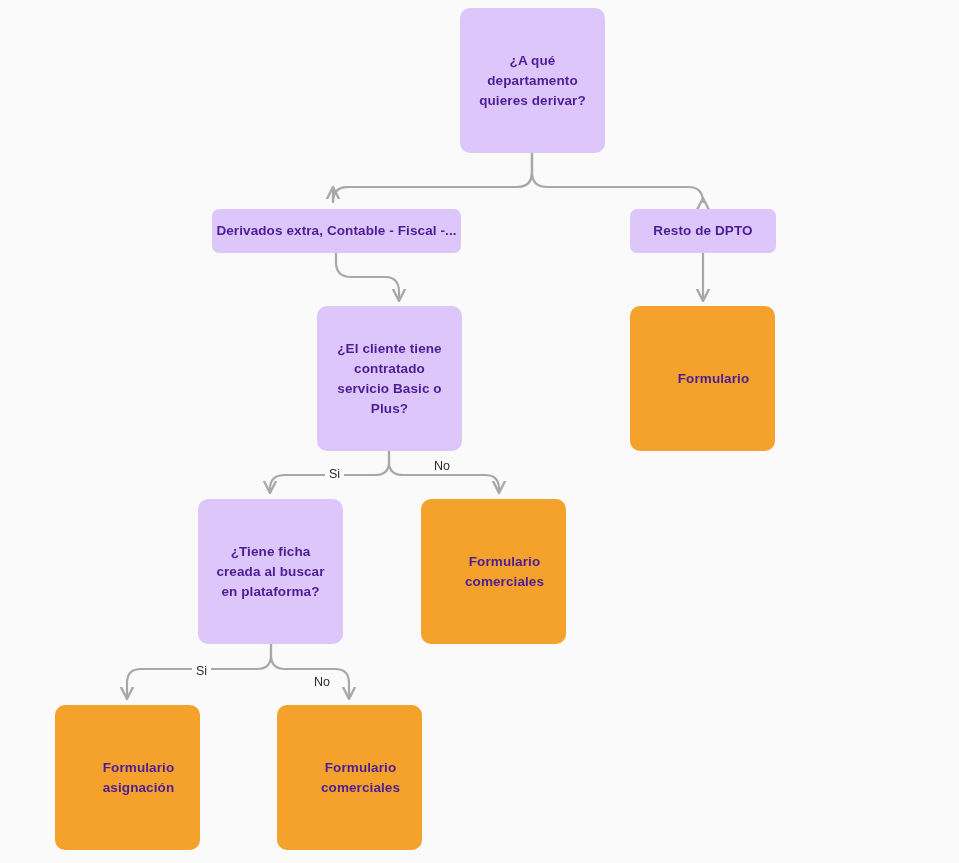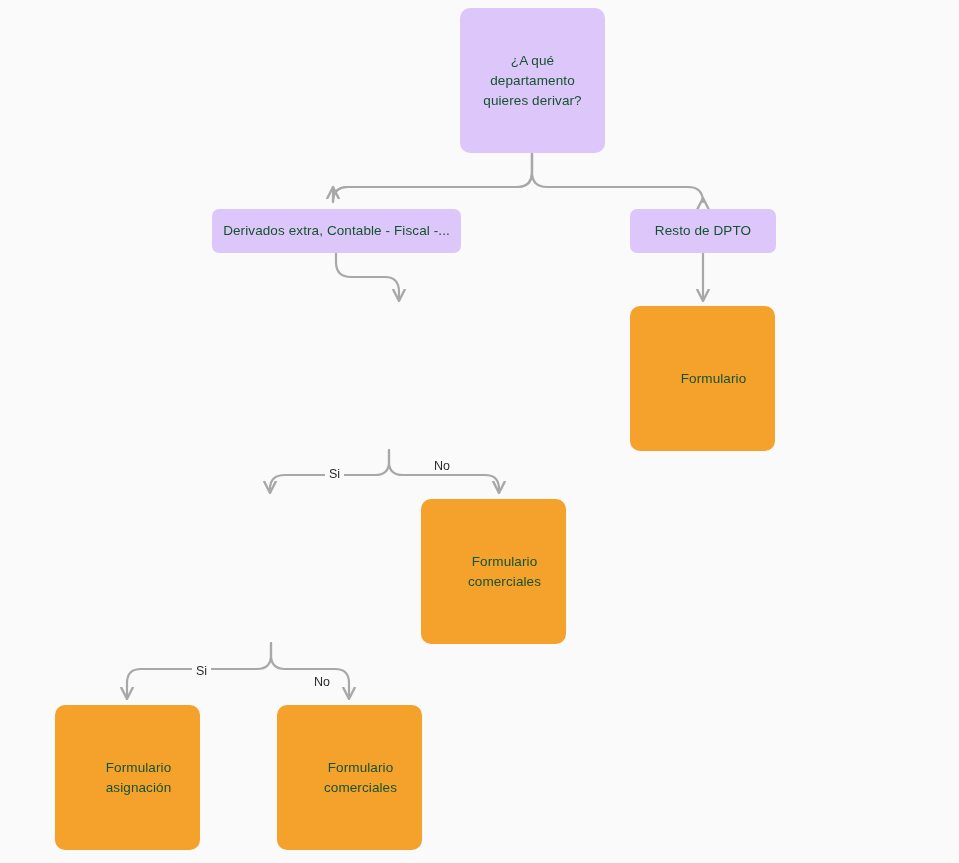--- a/index.html
+++ b/index.html
@@ -29,27 +29,28 @@
     pointer-events: none;
   }
   .node {
     position: absolute;
     box-sizing: border-box;
     display: flex;
     align-items: center;
     justify-content: center;
     text-align: center;
     border-radius: 10px;
-    color: #14532d;
+    color: #4c1d95;
     font-size: 13.5px;
     line-height: 20px;
     letter-spacing: 0.1px;
     padding: 6px 10px;
     white-space: pre-line;
     z-index: 2;
+    font-weight: bold;
   }
   .node.purple {
     background: #ddc6fa;
   }
   .node.orange {
     background: #f5a22d;
     padding-left: 32px;
   }
   .node.pill {
     border-radius: 7px;
@@ -104,21 +105,28 @@
   <div class="node purple" style="left:460px; top:8px; width:145px; height:145px;">¿A qué
 departamento
 quieres derivar?</div>
 
   <div class="node purple pill" style="left:212px; top:209px; width:249px; height:34px;">Derivados extra, Contable - Fiscal -...</div>
 
   <div class="node purple pill" style="left:630px; top:209px; width:146px; height:34px;">Resto de DPTO</div>
 
   <div class="node orange" style="left:630px; top:306px; width:145px; height:145px;">Formulario</div>
 
+  <div class="node purple" style="left:317px; top:306px; width:145px; height:145px;">¿El cliente tiene
+contratado
+servicio Basic o
+Plus?</div>
 
+  <div class="node purple" style="left:198px; top:499px; width:145px; height:145px;">¿Tiene ficha
+creada al buscar
+en plataforma?</div>
 
   <div class="node orange" style="left:421px; top:499px; width:145px; height:145px;">Formulario
 comerciales</div>
 
   <div class="node orange" style="left:55px; top:705px; width:145px; height:145px;">Formulario
 asignación</div>
 
   <div class="node orange" style="left:277px; top:705px; width:145px; height:145px;">Formulario
 comerciales</div>
 

